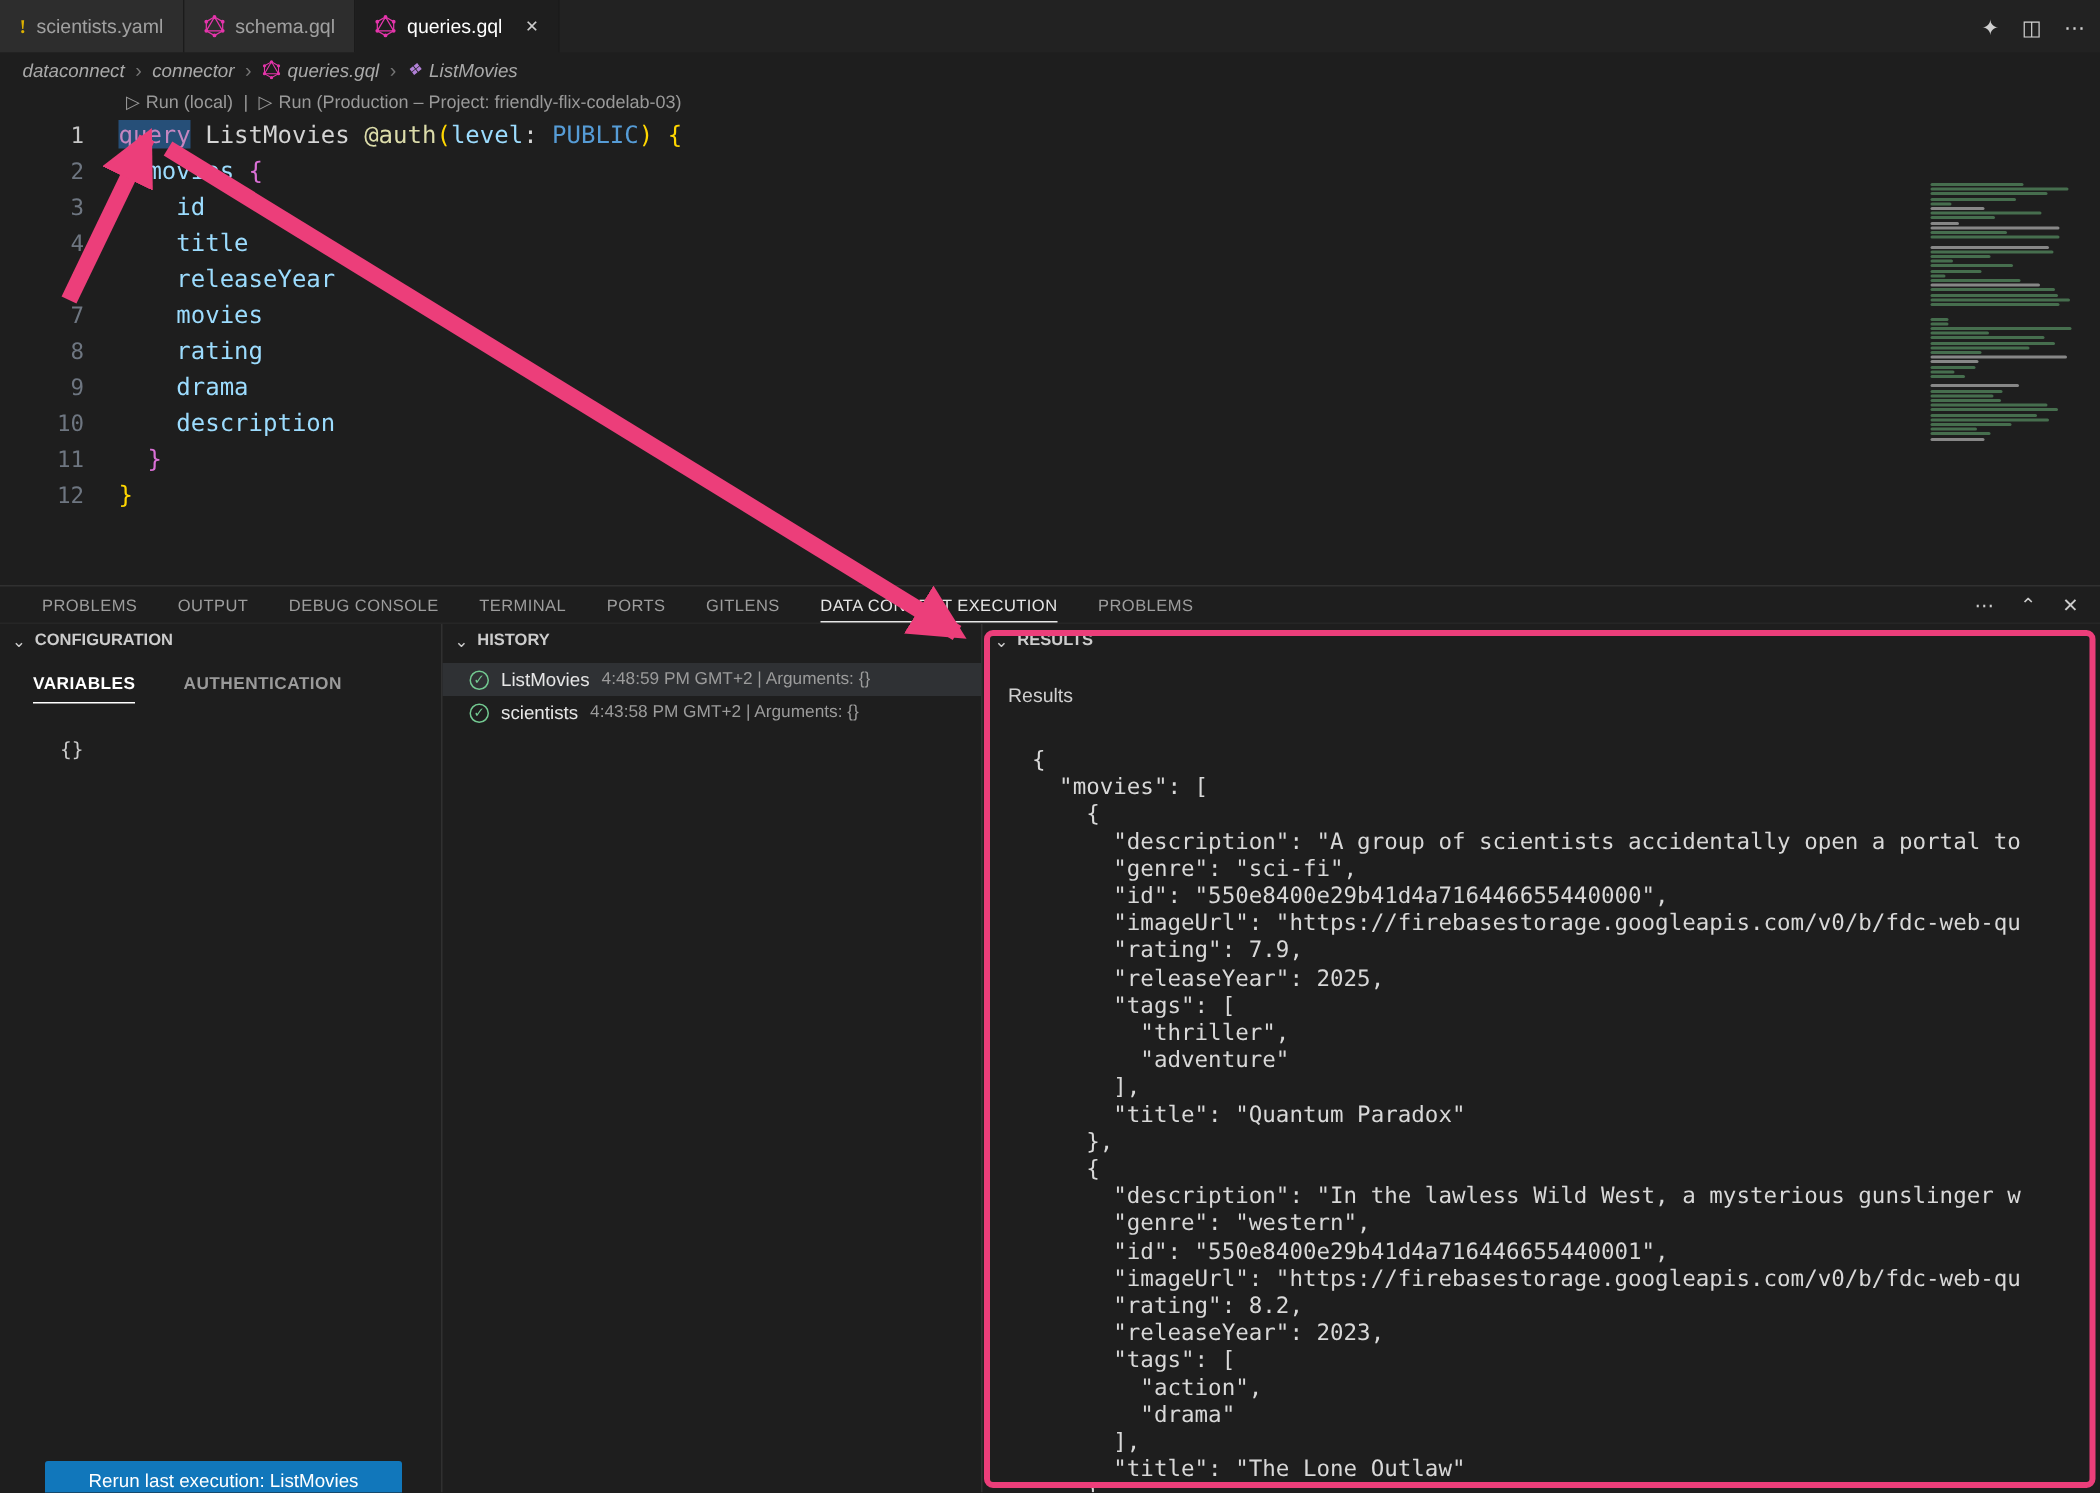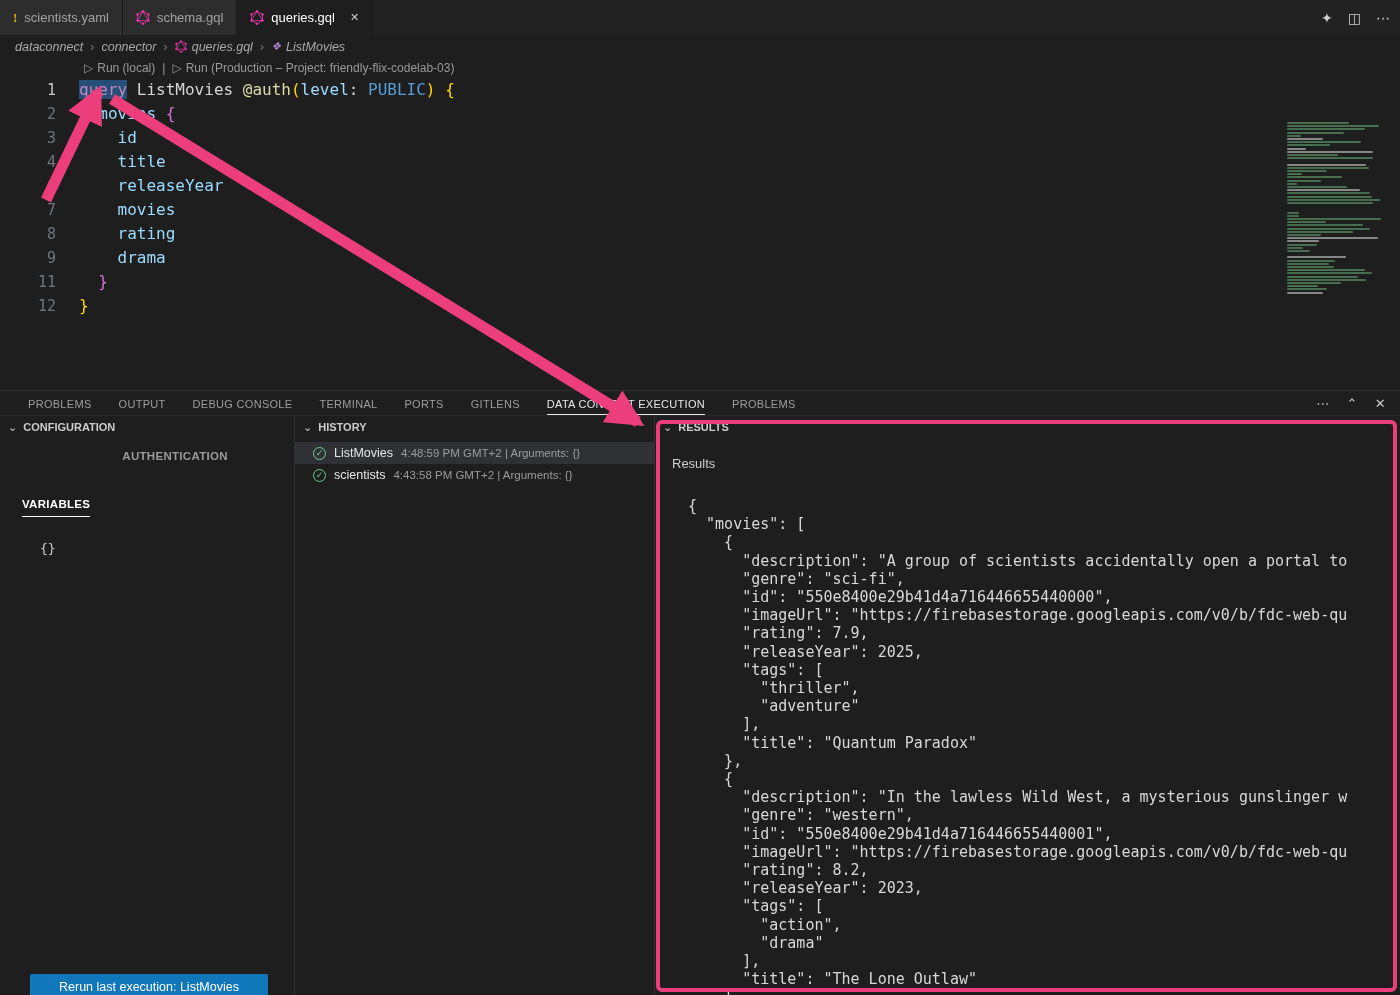--- a/index.html
+++ b/index.html
@@ -50,21 +50,21 @@
   .col{position:absolute;top:0;bottom:0;}
   .col-config{left:0;width:295px;border-right:1px solid #303030;}
   .col-history{left:295px;width:360px;border-right:1px solid #303030;}
   .col-results{left:655px;right:0;overflow:hidden;}
   .sec-header{height:22px;display:flex;align-items:center;gap:6px;padding-left:8px;font-size:11px;font-weight:bold;color:#cccccc;}
   .chev{font-size:11px;color:#cccccc;font-weight:normal;}
 
   
   .config-tabs{display:flex;gap:32px;padding-left:22px;margin-top:12px;font-size:11.5px;font-weight:bold;color:#9a9a9a;letter-spacing:.3px;}
   .ctab{cursor:pointer;padding-bottom:6px;}
-  .ctab.active{color:#ffffff;border-bottom:1px solid #ffffff;margin-top:48px;}
+  .ctab.active{color:#ffffff;border-bottom:1px solid #ffffff;}
   .config-value{margin:24px 0 0 40px;font-family:"DejaVu Sans Mono",monospace;font-size:13px;color:#cccccc;}
   .rerun-btn{position:absolute;left:30px;top:558px;width:238px;height:26px;background:#1177bb;color:#ffffff;font-size:12.5px;display:flex;align-items:center;justify-content:center;border-radius:2px;cursor:pointer;}
 
   
   .history-items{margin-top:4px;}
   .hrow{height:22px;display:flex;align-items:center;gap:8px;padding-left:18px;cursor:pointer;}
   .hrow.selected{background:#2f3134;}
   .hcheck{width:13px;height:13px;border:1px solid #73C991;border-radius:50%;color:#73C991;font-size:9px;display:flex;align-items:center;justify-content:center;flex:0 0 auto;}
   .hname{color:#e6e6e6;font-size:12.5px;}
   .hmeta{color:#9b9b9b;font-size:11.5px;}
@@ -201,20 +201,24 @@
           <span class="ln">7</span>
           <span class="code-text"><span>    </span><span class="field">movies</span></span>
         </div>
         <div class="code-line">
           <span class="ln">8</span>
           <span class="code-text"><span>    </span><span class="field">rating</span></span>
         </div>
         <div class="code-line">
           <span class="ln">9</span>
           <span class="code-text"><span>    </span><span class="field">drama</span></span>
+        </div>
+        <div class="code-line">
+          <span class="ln">10</span>
+          <span class="code-text"><span>    </span><span class="field">description</span></span>
         </div>
         <div class="code-line">
           <span class="ln">11</span>
           <span class="code-text"><span>  </span><span class="b2">}</span></span>
         </div>
         <div class="code-line">
           <span class="ln">12</span>
           <span class="code-text"><span class="b1">}</span></span>
         </div>
       </div>

